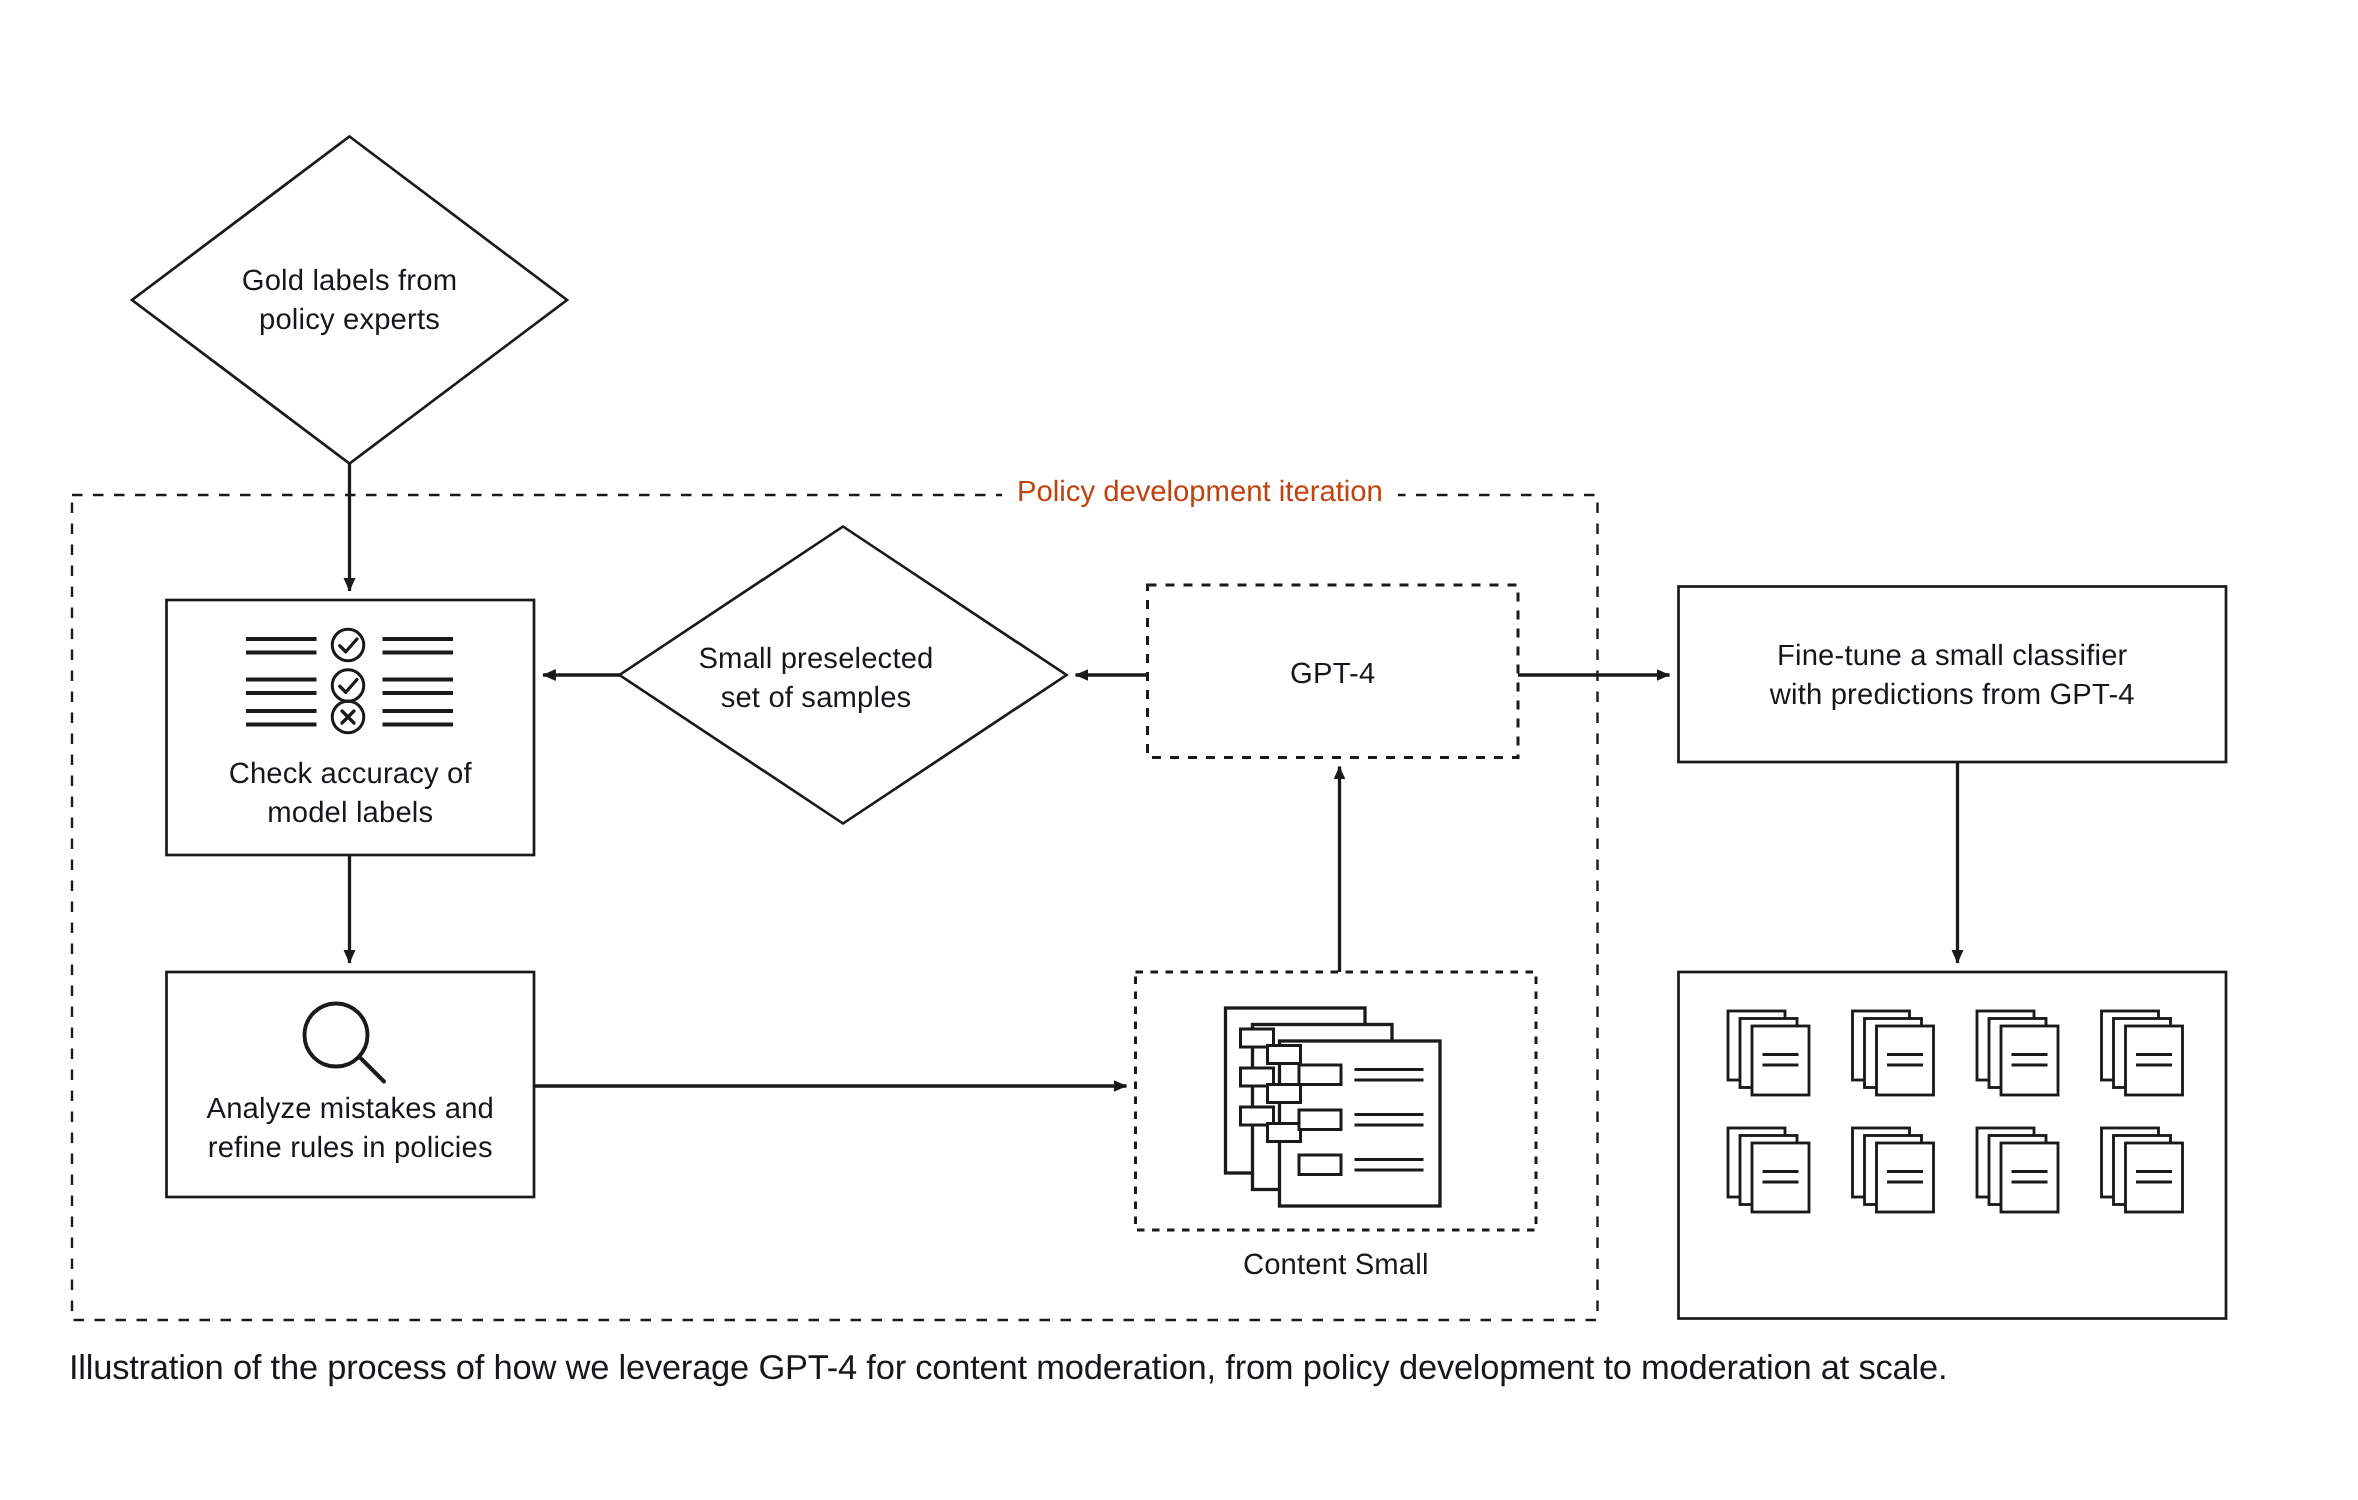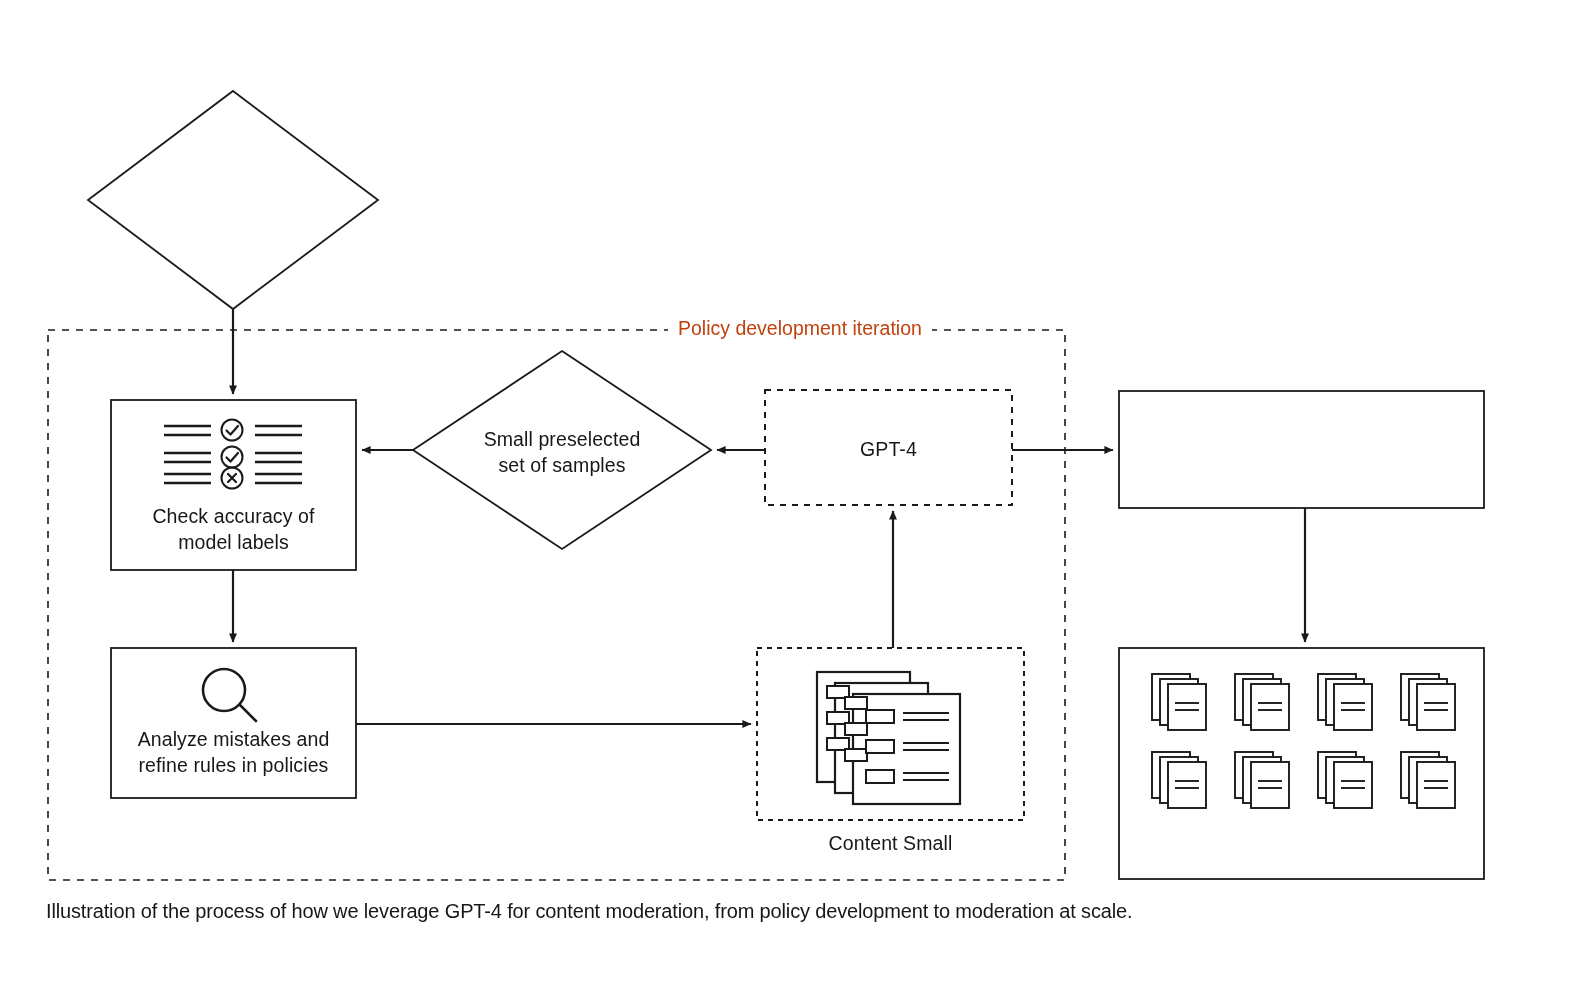--- a/index.html
+++ b/index.html
@@ -33,21 +33,21 @@
     font-size: 19.5px;
     line-height: 26px;
     color: #15171a;
     letter-spacing: 0.1px;
     white-space: pre-line;
   }
   #caption {
     position: absolute;
     left: 46px;
     top: 896px;
-    font-size: 20px;
+    font-size: 23px;
     line-height: 30px;
     color: #15171a;
     font-family: "Liberation Sans", sans-serif;
     letter-spacing: -0.15px;
     white-space: nowrap;
   }
   .container-label {
     position: absolute;
     background: #ffffff;
     padding: 0 10px;
@@ -210,31 +210,35 @@
       <line x1="356" y1="724" x2="751" y2="724" marker-end="url(#arrow)"></line>
       <line x1="893" y1="648" x2="893" y2="511" marker-end="url(#arrow)"></line>
       <line x1="765" y1="450" x2="717" y2="450" marker-end="url(#arrow)"></line>
       <line x1="1012" y1="450" x2="1113" y2="450" marker-end="url(#arrow)"></line>
       <line x1="1305" y1="508" x2="1305" y2="642" marker-end="url(#arrow)"></line>
     </g>
   </svg>
 
   <div class="container-label" style="left:668px; top:316px;">Policy development iteration</div>
 
+  <div class="node-text" style="left:133px; top:174px; width:200px;">Gold labels from
+policy experts</div>
 
   <div class="node-text" style="left:118px; top:726px; width:231px;">Analyze mistakes and
 refine rules in policies</div>
 
   <div class="node-text" style="left:121px; top:503px; width:225px;">Check accuracy of
 model labels</div>
 
-  <div class="node-text" style="left:462px; top:426px; width:200px;text-align:center;">Small preselected
+  <div class="node-text" style="left:444px; top:426px; width:200px;text-align:center;">Small preselected
 set of samples</div>
 
   <div class="node-text" style="left:765px; top:436px; width:247px;">GPT-4</div>
 
   <div class="node-text" style="left:757px; top:830px; width:267px;">Content Small</div>
 
+  <div class="node-text" style="left:1124px; top:424px; width:355px;">Fine-tune a small classifier
+with predictions from GPT-4</div>
 
 
   <div id="caption">Illustration of the process of how we leverage GPT-4 for content moderation, from policy development to moderation at scale.</div>
 
 </div>
 
 </body></html>

